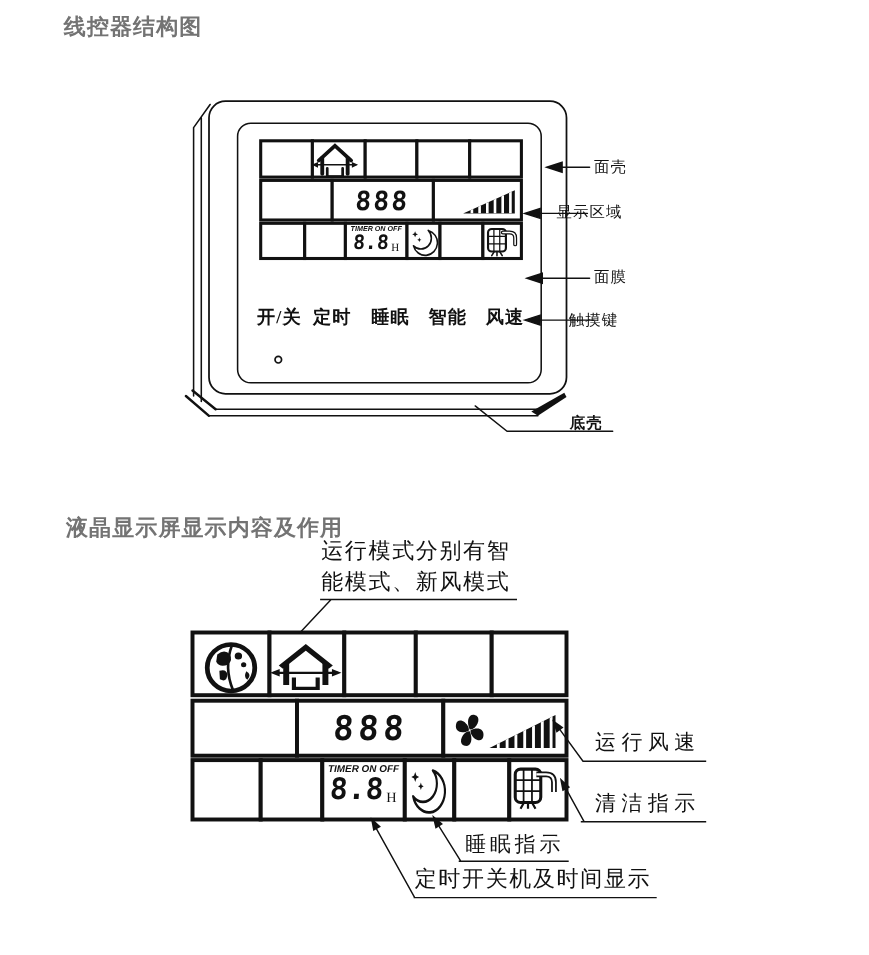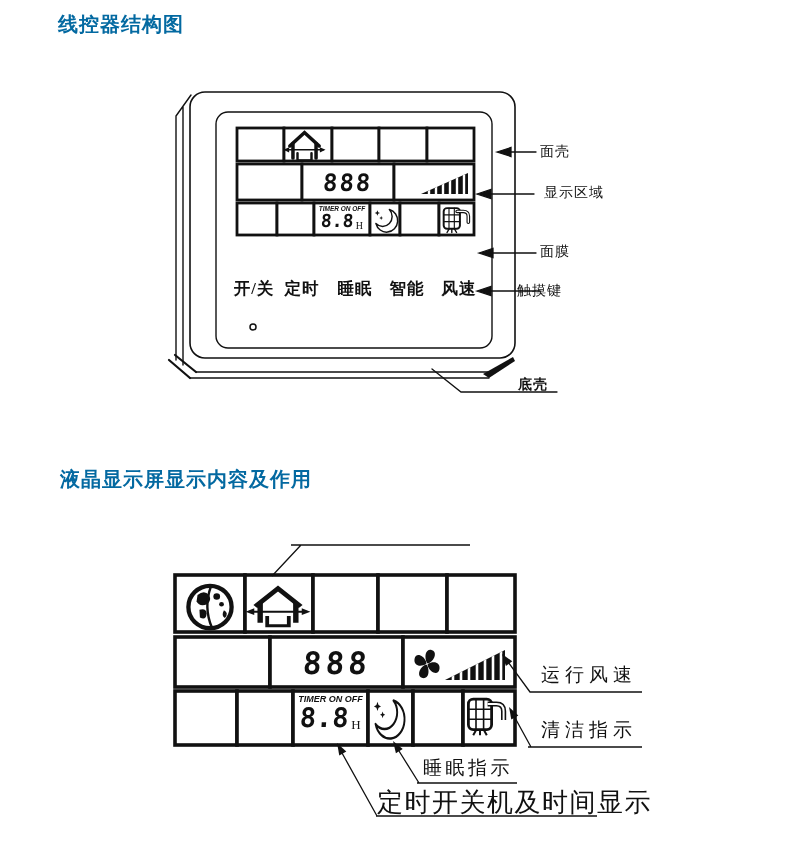--- a/index.html
+++ b/index.html
@@ -1,20 +1,20 @@
 <!DOCTYPE html>
 <html><head>
 <meta charset="utf-8">
 <style>
   html,body{margin:0;padding:0;background:#fff;}
   .page{position:relative;width:790px;height:868px;background:#fff;overflow:hidden;
         font-family:"Liberation Serif",serif;color:#111;}
   .abs{position:absolute;}
   .sec-title{font-family:"Liberation Sans",sans-serif;font-weight:bold;font-size:20px;
-             letter-spacing:1px;color:#0369a1;}
+             letter-spacing:1px;color:#737373;}
   .callout{font-size:14px;letter-spacing:1px;white-space:nowrap;}
   .key{font-size:16.5px;font-weight:600;text-align:center;letter-spacing:1px;white-space:nowrap;}
   .note{font-size:20px;letter-spacing:1.5px;line-height:28px;white-space:nowrap;}
   .lbl{font-size:19px;white-space:nowrap;}
   .lcd{font-family:"DejaVu Sans Mono",monospace;font-weight:700;transform:skewX(-4deg);
        display:inline-block;}
   .lcd-box{text-align:center;}
   .timer-lab{font-family:"Liberation Sans",sans-serif;font-weight:800;text-align:center;
              white-space:nowrap;font-style:italic;}
   .timer-val{display:flex;align-items:flex-end;justify-content:center;gap:2px;}
@@ -167,44 +167,48 @@
 
 <div class="abs sec-title" style="left:58px;top:11px;">线控器结构图</div>
 
 <div class="abs key" style="left:231px;top:278px;width:46px;">开/关</div>
 <div class="abs key" style="left:283px;top:278px;width:38px;">定时</div>
 <div class="abs key" style="left:335px;top:278px;width:40px;">睡眠</div>
 <div class="abs key" style="left:387px;top:278px;width:40px;">智能</div>
 <div class="abs key" style="left:439px;top:278px;width:40px;">风速</div>
 
 <div class="abs callout" style="left:540px;top:143px;">面壳</div>
-<div class="abs callout" style="left:544px;top:184px;">显示区域</div>
+<div class="abs callout" style="left:506px;top:184px;">显示区域</div>
 <div class="abs callout" style="left:540px;top:243px;">面膜</div>
 <div class="abs callout" style="left:517px;top:282px;">触摸键</div>
 <div class="abs callout" style="left:518px;top:376px;font-weight:bold;">底壳</div>
 
 <div class="abs lcd-box" style="left:302px;top:169px;width:92px;">
   <span class="lcd" style="font-size:24px;letter-spacing:2px;">888</span>
 </div>
 <div class="abs timer-lab" style="left:313px;top:205px;width:58px;font-size:6.5px;">TIMER ON OFF</div>
 <div class="abs timer-val" style="left:313px;top:210px;width:58px;">
   <span class="lcd" style="font-size:18px;">8.8</span>
   <span style="font-size:10px;">H</span>
 </div>
 
 <div class="abs sec-title" style="left:60px;top:430px;margin-top:36px;">液晶显示屏显示内容及作用</div>
 
+<div class="abs note" style="left:292px;top:487px;">
+  <div>运行模式分别有智</div>
+  <div>能模式、新风模式</div>
+</div>
 
 <div class="abs lcd-box" style="left:272px;top:645px;width:130px;">
   <span class="lcd" style="font-size:31px;letter-spacing:4px;">888</span>
 </div>
 <div class="abs timer-lab" style="left:292px;top:694px;width:77px;font-size:9px;">TIMER ON OFF</div>
 <div class="abs timer-val" style="left:292px;top:702px;width:77px;">
   <span class="lcd" style="font-size:27px;">8.8</span>
   <span style="font-size:13px;">H</span>
 </div>
 
 <div class="abs lbl" style="left:541px;top:662px;letter-spacing:5px;">运行风速</div>
 <div class="abs lbl" style="left:541px;top:717px;letter-spacing:5px;">清洁指示</div>
 <div class="abs lbl" style="left:423px;top:755px;letter-spacing:3.5px;">睡眠指示</div>
-<div class="abs lbl" style="left:377px;top:785px;font-size:26px;letter-spacing:1.5px;">定时开关机及时间显示</div>
+<div class="abs lbl" style="left:377px;top:785px;font-size:20px;letter-spacing:1.5px;">定时开关机及时间显示</div>
 
 </div>
 
 </body></html>

